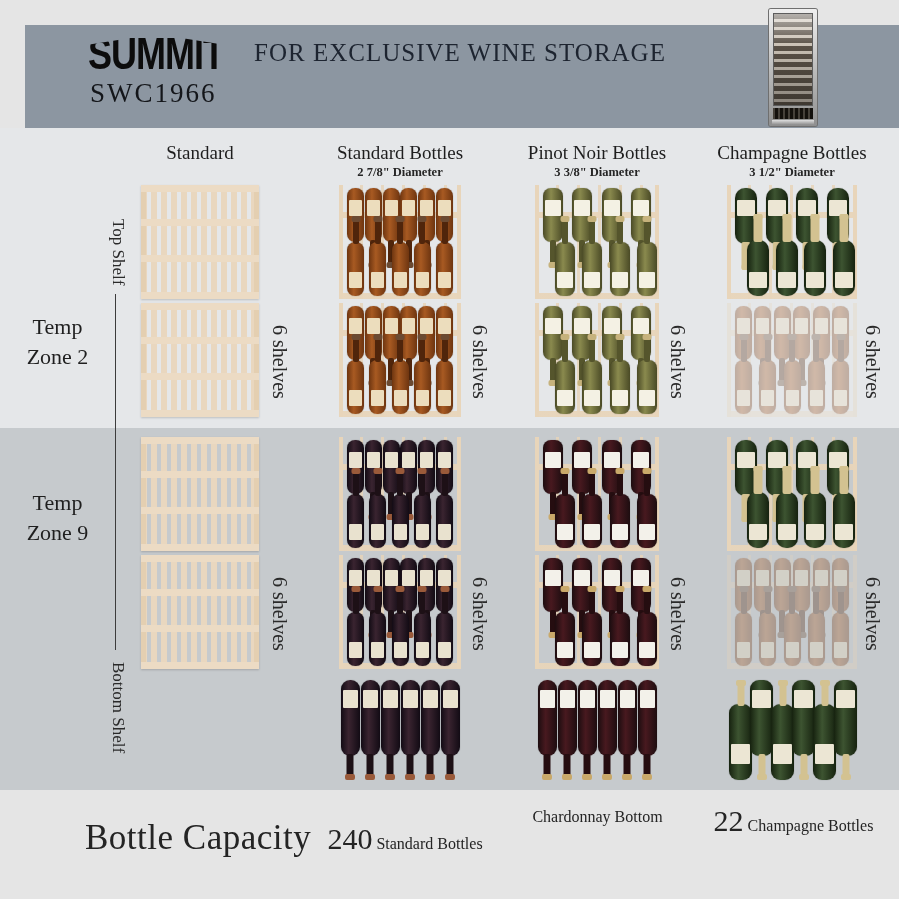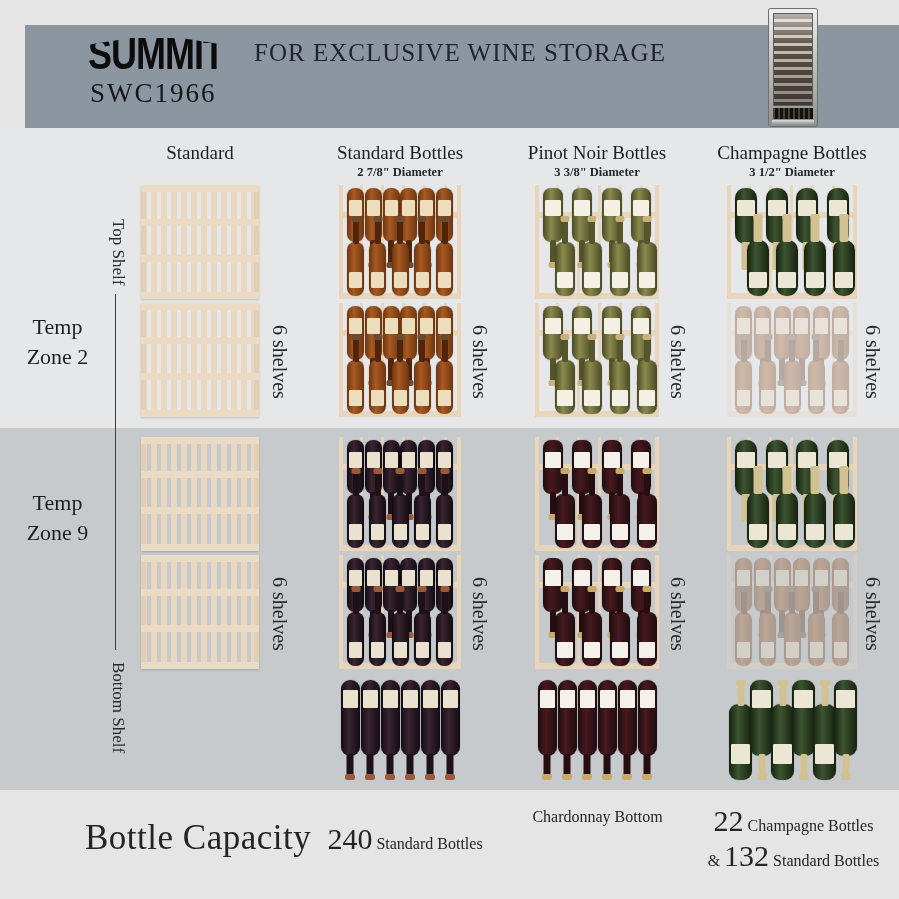--- a/index.html
+++ b/index.html
@@ -1074,20 +1074,15 @@
     <span class="small">Standard Bottles</span>
   </div>
   <div class="abs cap-item" style="left:505px;top:808px;width:185px;">
     <div class="line small">Chardonnay Bottom</div>
   </div>
   <div class="abs cap-item" style="left:688px;top:804px;width:211px;">
     <div class="line">
       <span class="num">22</span>
       <span class="small">Champagne Bottles</span>
     </div>
-    <div class="line">
-      <span class="small">&amp;</span>
-      <span class="num">132</span>
-      <span class="small">Standard Bottles</span>
-    </div>
   </div>
 
 </div>
 
 </body></html>

